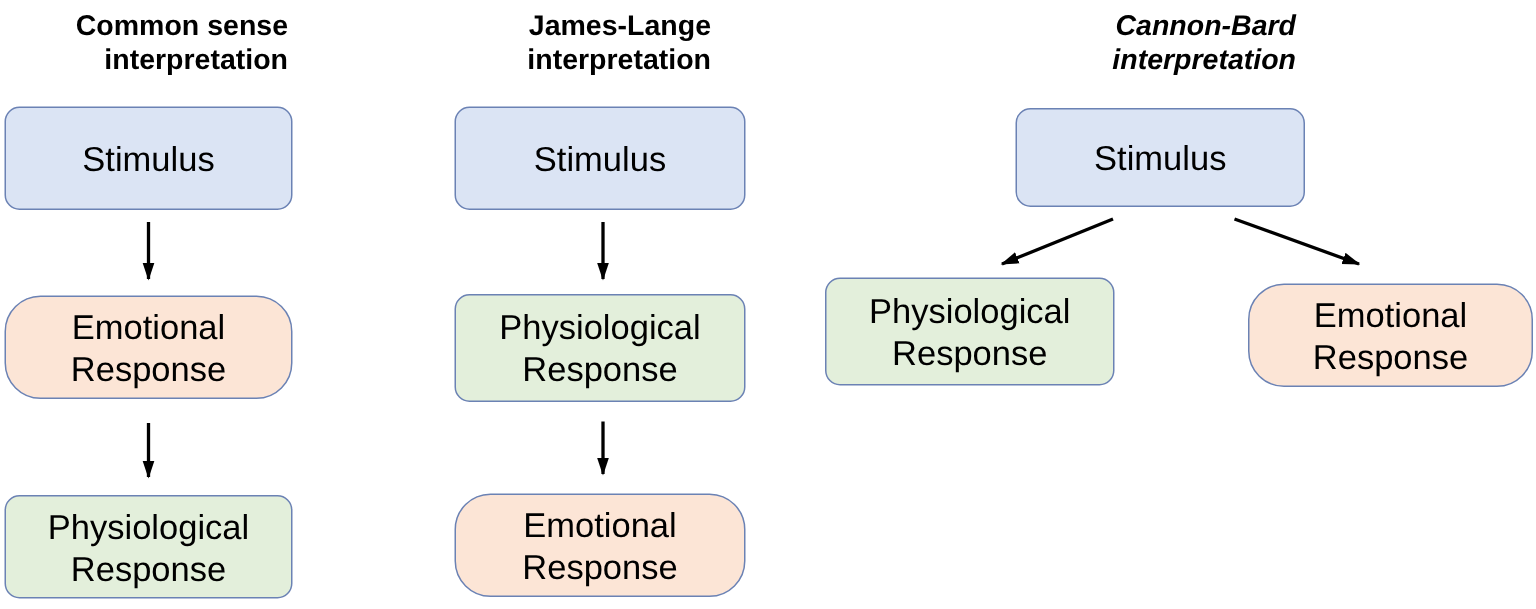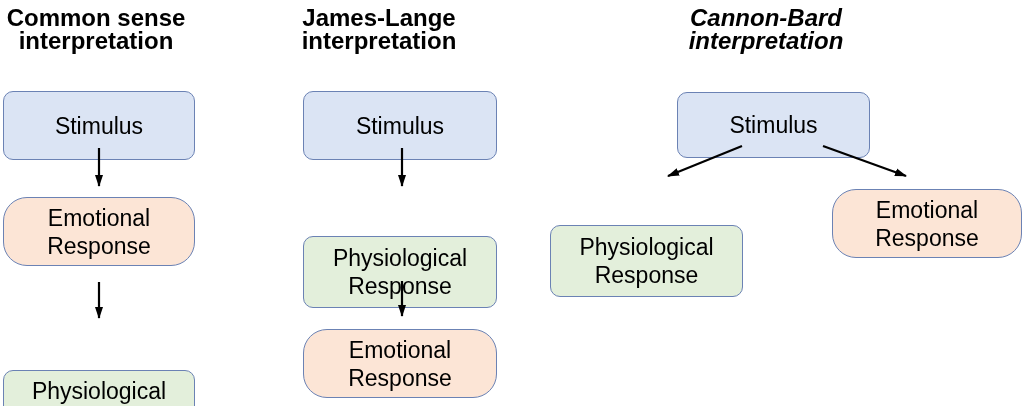--- a/index.html
+++ b/index.html
@@ -10,44 +10,44 @@
   .canvas {
     position: relative;
     width: 1024px;
     height: 406px;
     background: var(--background, #ffffff);
     font-family: "Liberation Sans", sans-serif;
     overflow: hidden;
   }
   .col-title {
     position: absolute;
-    text-align: center;
-    font-size: 24px;
+    text-align: right;
+    font-size: 19px;
     line-height: 23px;
     font-weight: bold;
     color: var(--title-text, #000000);
     white-space: pre-line;
   }
   .node {
     position: absolute;
     box-sizing: border-box;
     border: 1.5px solid var(--box-border, #6b82b4);
     border-radius: 10px;
     display: flex;
     align-items: center;
     justify-content: center;
     text-align: center;
     font-size: 23px;
     line-height: 28px;
     color: var(--box-text, #000000);
     white-space: pre-line;
   }
-  .fill-stimulus      { background: var(--stimulus-fill, #dbe4f4); margin-top: 20px; }
+  .fill-stimulus      { background: var(--stimulus-fill, #dbe4f4); }
   .fill-emotional     { background: var(--emotional-fill, #fce5d6); border-radius: 24px; }
-  .fill-physiological { background: var(--physiological-fill, #e3efdb); margin-top: 40px; }
+  .fill-physiological { background: var(--physiological-fill, #e3efdb); }
   .arrow-layer {
     position: absolute;
     left: 0; top: 0;
     width: 1024px;
     height: 406px;
     pointer-events: none;
   }
 </style>
 </head>
 <body>

